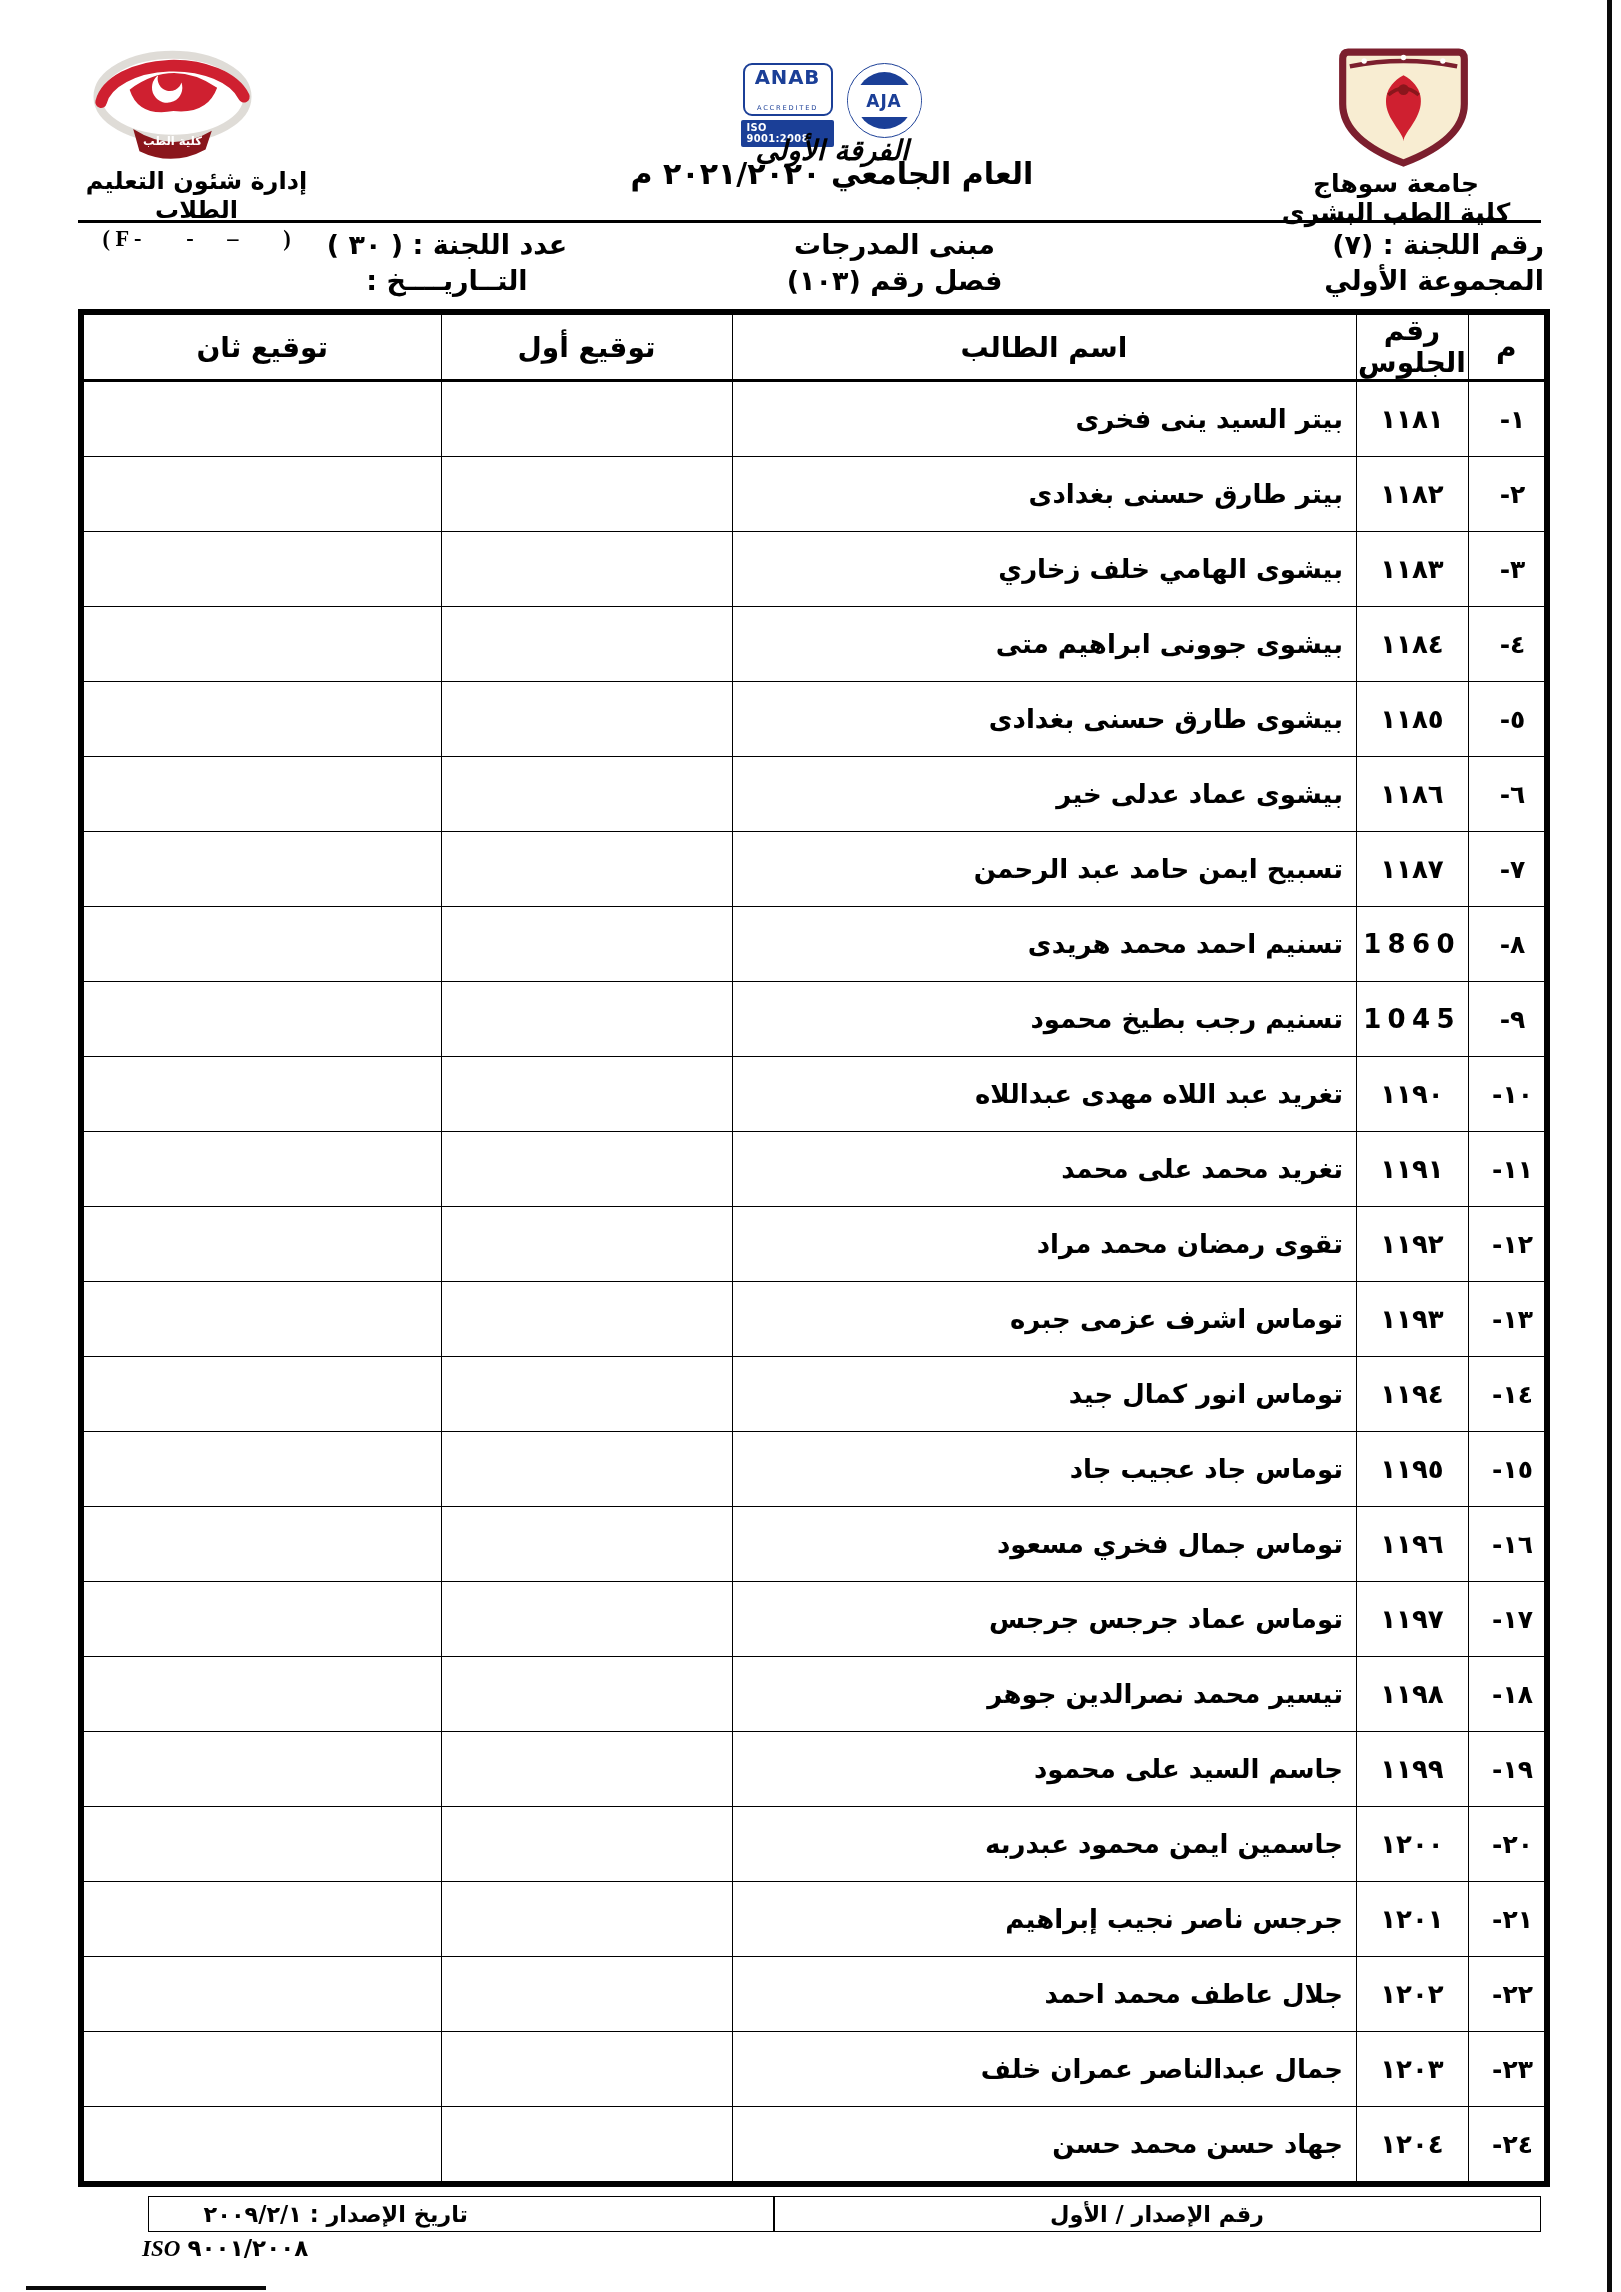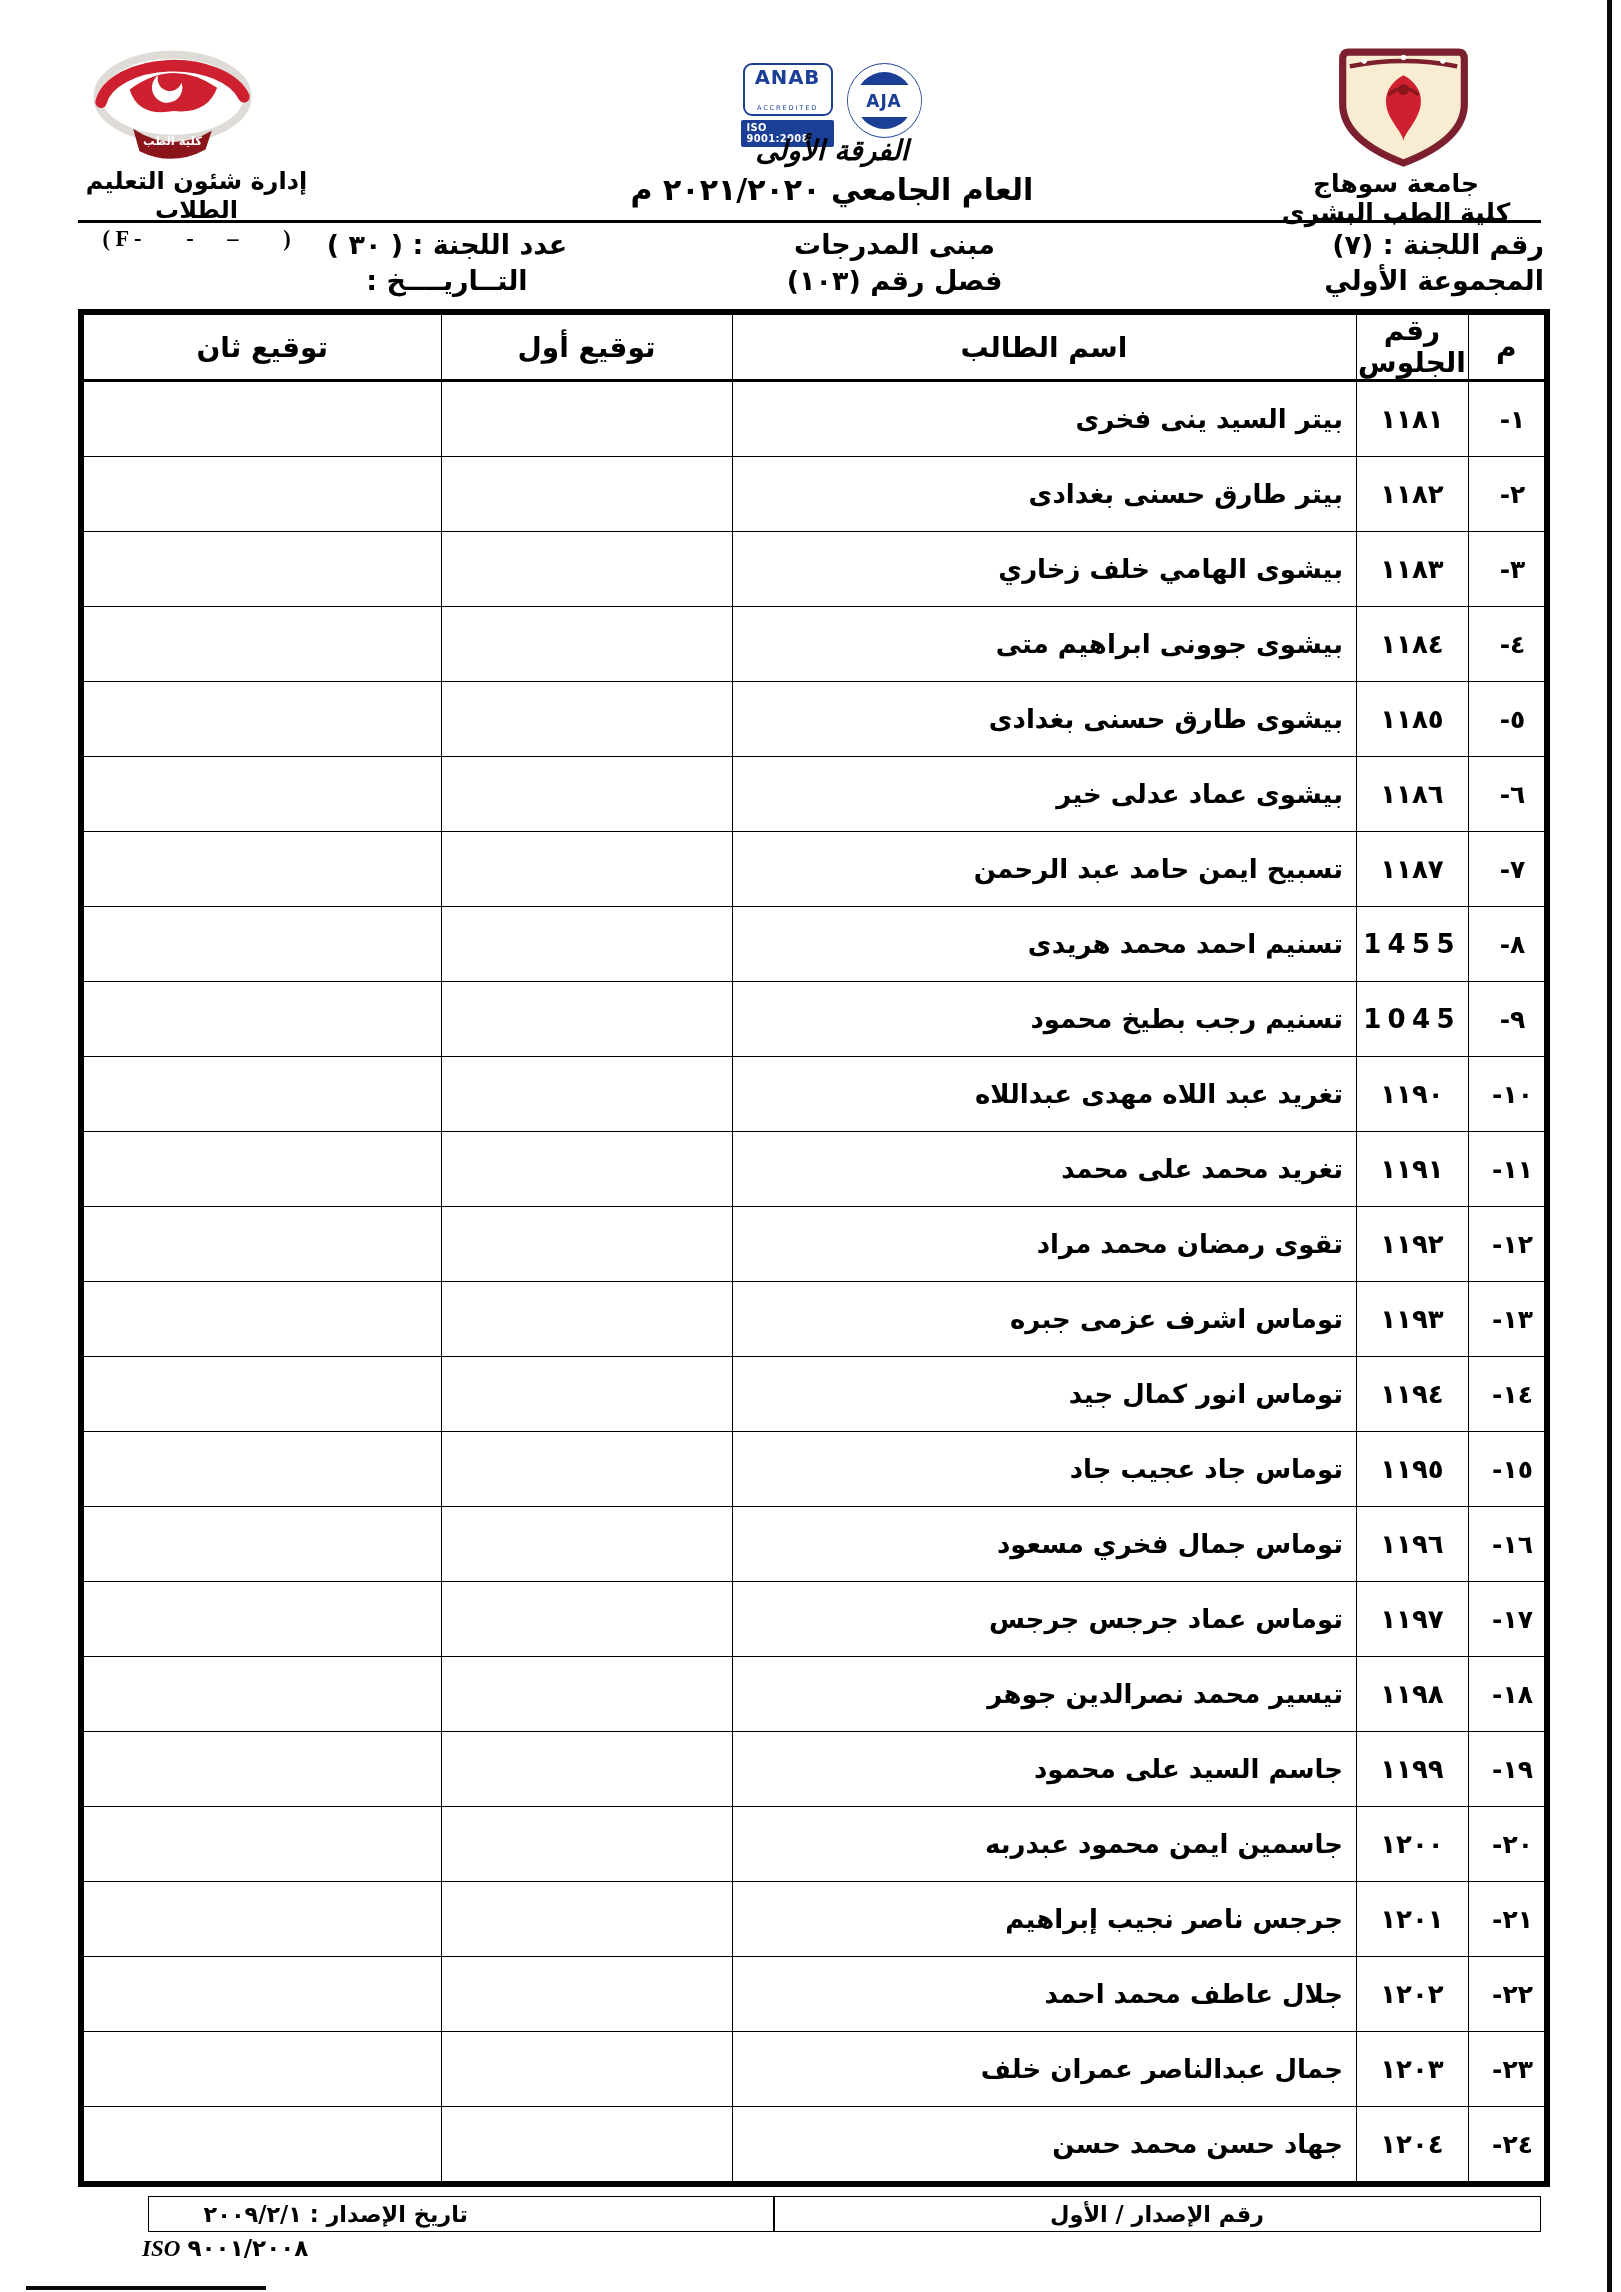--- a/index.html
+++ b/index.html
@@ -25,21 +25,21 @@
   .anab{display:flex;flex-direction:column;align-items:center;width:93px;}
   .anab-box{border:2.7px solid var(--logo-blue,#1b3f97);border-radius:9px;width:86px;padding:2.7px 0 1.8px 0;display:flex;flex-direction:column;align-items:center;background:#fff;}
   .anab-word{color:var(--logo-blue,#1b3f97);font-weight:700;font-size:19.7px;letter-spacing:0.9px;line-height:1;}
   .anab-acc{color:var(--logo-blue,#1b3f97);font-size:6.7px;letter-spacing:1.8px;margin-top:17px;}
   .anab-bar{margin-top:3.6px;background:var(--logo-blue,#1b3f97);color:#fff;font-size:9.9px;font-weight:700;padding:2.7px 5.4px;border-radius:2px;letter-spacing:0.4px;}
   .aja{position:relative;width:73px;height:73px;border-radius:50%;border:1.8px solid var(--logo-blue,#1b3f97);background:#fff;overflow:hidden;}
   .aja-inner{position:absolute;inset:8px;border-radius:50%;background:var(--logo-blue,#1b3f97);}
   .aja-band{position:absolute;left:0;right:0;top:50%;transform:translateY(-50%);height:32px;background:#fff;display:flex;align-items:center;justify-content:center;color:var(--logo-blue,#1b3f97);font-weight:700;font-size:17px;letter-spacing:0.9px;}
 
   .title1{position:absolute;left:430px;top:134px;width:806px;text-align:center;font-weight:700;font-size:28px;font-style:italic;}
-  .title2{position:absolute;left:430px;top:172px;width:806px;text-align:center;font-weight:700;font-size:30px;}
+  .title2{position:absolute;left:430px;top:156px;width:806px;text-align:center;font-weight:700;font-size:30px;}
 
   .logo-shield{position:absolute;left:1324px;top:43px;width:161px;height:130px;}
   .univ{position:absolute;left:1276px;top:170px;width:242px;text-align:center;font-weight:700;font-size:25px;line-height:1.15;}
 
   .hdr-rule{position:absolute;left:79px;top:220px;width:1463px;height:2.7px;background:#000;}
 
   
   .info-right{position:absolute;left:1290px;top:227px;width:255px;text-align:right;font-weight:700;font-size:27px;line-height:1.35;}
   .info-center{position:absolute;left:752px;top:227px;width:287px;text-align:center;font-weight:700;font-size:27px;line-height:1.35;}
   .info-left{position:absolute;left:309px;top:227px;width:278px;text-align:center;font-weight:700;font-size:27px;line-height:1.35;}
@@ -205,21 +205,21 @@
     <tr>
       <td class="c-idx">٧-</td>
       <td class="c-seat">١١٨٧</td>
       <td class="c-name">تسبيح ايمن حامد عبد الرحمن</td>
       <td class="c-sig"></td>
       <td class="c-sig"></td>
     </tr>
 
     <tr>
       <td class="c-idx">٨-</td>
-      <td class="c-seat">1455</td>
+      <td class="c-seat">1860</td>
       <td class="c-name">تسنيم احمد محمد هريدى</td>
       <td class="c-sig"></td>
       <td class="c-sig"></td>
     </tr>
 
     <tr>
       <td class="c-idx">٩-</td>
       <td class="c-seat">1045</td>
       <td class="c-name">تسنيم رجب بطيخ محمود</td>
       <td class="c-sig"></td>

